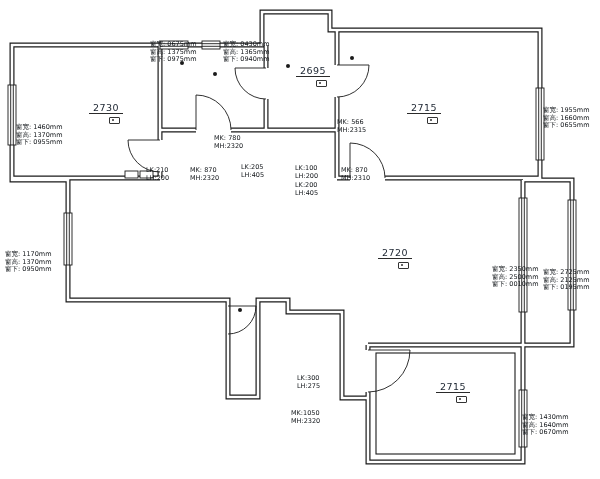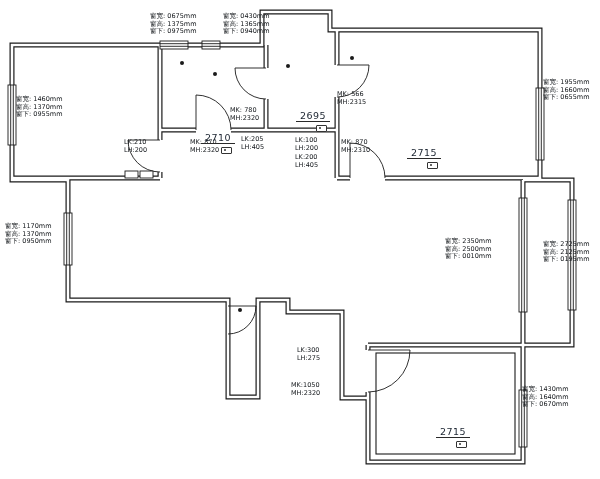--- a/index.html
+++ b/index.html
@@ -1,21 +1,21 @@
 <!DOCTYPE html>
 <html><head>
 <meta charset="utf-8">
 <style>
   html,body{margin:0;padding:0;background:#fff;}
   .stage{position:relative;width:600px;height:479px;background:#ffffff;overflow:hidden;
          font-family:"DejaVu Sans",sans-serif;}
   .stage svg{position:absolute;left:0;top:0;}
-  .lbl{position:absolute;font-size:6.5px;line-height:7.5px;color:#101418;white-space:nowrap;}
+  .lbl{position:absolute;font-size:6.5px;line-height:7.5px;color:#101418;white-space:nowrap;margin-top:28px;}
   .lbl span{display:block;}
-  .room{position:absolute;width:44px;text-align:center;color:#1b2430;margin-top:45px;}
+  .room{position:absolute;width:44px;text-align:center;color:#1b2430;}
   .room .num{display:inline-block;font-size:9.5px;line-height:11px;padding:0 4px 0;
              border-bottom:1px solid #2a2a2a;letter-spacing:.5px;}
   .laser{display:block;margin:2px 0 0 25px;width:9px;height:5px;border:1px solid #333;
          border-radius:1px;background:#fff;position:relative;}
   .laser i{position:absolute;left:2px;top:1px;width:2px;height:2px;background:#333;border-radius:50%;}
 </style>
 </head>
 <body>
 
 <div class="stage">
@@ -156,96 +156,102 @@
   <div class="lbl win" style="left:223px;top:13px">
     <span>窗宽: 0430mm</span>
     <span>窗高: 1365mm</span>
     <span>窗下: 0940mm</span>
   </div>
   <div class="lbl win" style="left:543px;top:79px">
     <span>窗宽: 1955mm</span>
     <span>窗高: 1660mm</span>
     <span>窗下: 0655mm</span>
   </div>
-  <div class="lbl win" style="left:445px;top:238px">
+  <div class="lbl win" style="left:492px;top:238px">
     <span>窗宽: 2350mm</span>
     <span>窗高: 2500mm</span>
     <span>窗下: 0010mm</span>
   </div>
   <div class="lbl win" style="left:543px;top:241px">
     <span>窗宽: 2725mm</span>
     <span>窗高: 2125mm</span>
     <span>窗下: 0195mm</span>
   </div>
   <div class="lbl win" style="left:522px;top:386px">
     <span>窗宽: 1430mm</span>
     <span>窗高: 1640mm</span>
     <span>窗下: 0670mm</span>
   </div>
 
-  <div class="lbl door" style="left:230px;top:107px">
+  <div class="lbl door" style="left:214px;top:107px">
     <span>MK: 780</span>
     <span>MH:2320</span>
   </div>
   <div class="lbl door" style="left:190px;top:139px">
     <span>MK: 870</span>
     <span>MH:2320</span>
   </div>
   <div class="lbl door" style="left:341px;top:139px">
     <span>MK: 870</span>
     <span>MH:2310</span>
   </div>
   <div class="lbl door" style="left:337px;top:91px">
     <span>MK: 566</span>
     <span>MH:2315</span>
   </div>
   <div class="lbl door" style="left:291px;top:382px">
     <span>MK:1050</span>
     <span>MH:2320</span>
   </div>
 
-  <div class="lbl beam" style="left:124px;top:139px">
+  <div class="lbl beam" style="left:146px;top:139px">
     <span>LK:210</span>
     <span>LH:200</span>
   </div>
   <div class="lbl beam" style="left:241px;top:136px">
     <span>LK:205</span>
     <span>LH:405</span>
   </div>
   <div class="lbl beam" style="left:295px;top:137px">
     <span>LK:100</span>
     <span>LH:200</span>
   </div>
   <div class="lbl beam" style="left:295px;top:154px">
     <span>LK:200</span>
     <span>LH:405</span>
   </div>
   <div class="lbl beam" style="left:297px;top:347px">
     <span>LK:300</span>
     <span>LH:275</span>
   </div>
 
-  <div class="room" style="left:196px;top:81px">
-    <span class="num">2710</span>
+  <div class="room" style="left:84px;top:96px">
+    <span class="num">2730</span>
     <span class="laser">
         <i></i>
       </span>
   </div>
   <div class="room" style="left:291px;top:59px">
     <span class="num">2695</span>
     <span class="laser">
         <i></i>
       </span>
   </div>
   <div class="room" style="left:402px;top:96px">
     <span class="num">2715</span>
     <span class="laser">
         <i></i>
       </span>
   </div>
+  <div class="room" style="left:373px;top:241px">
+    <span class="num">2720</span>
+    <span class="laser">
+        <i></i>
+      </span>
+  </div>
   <div class="room" style="left:431px;top:375px">
     <span class="num">2715</span>
     <span class="laser">
         <i></i>
       </span>
   </div>
 
 </div>
 
 </body></html>

